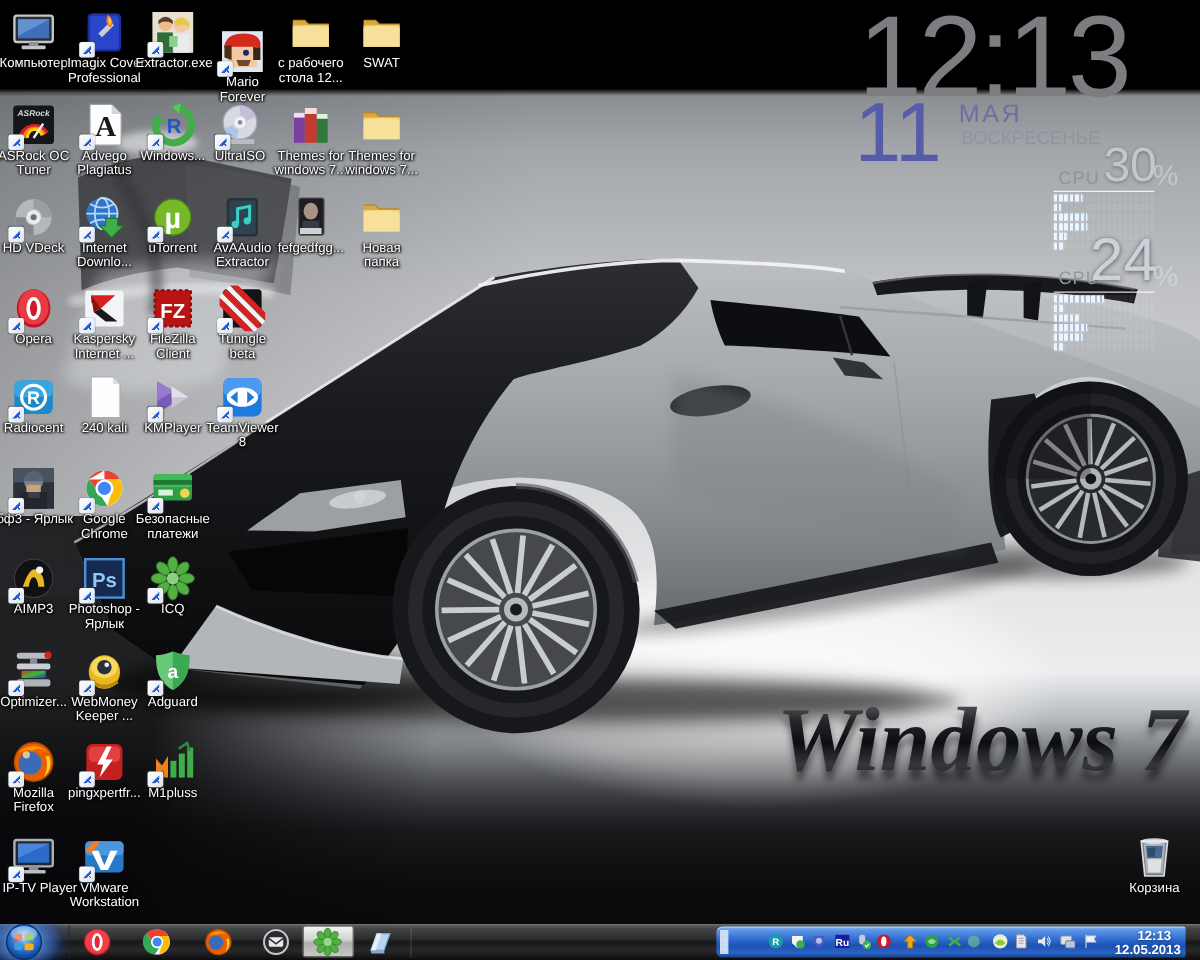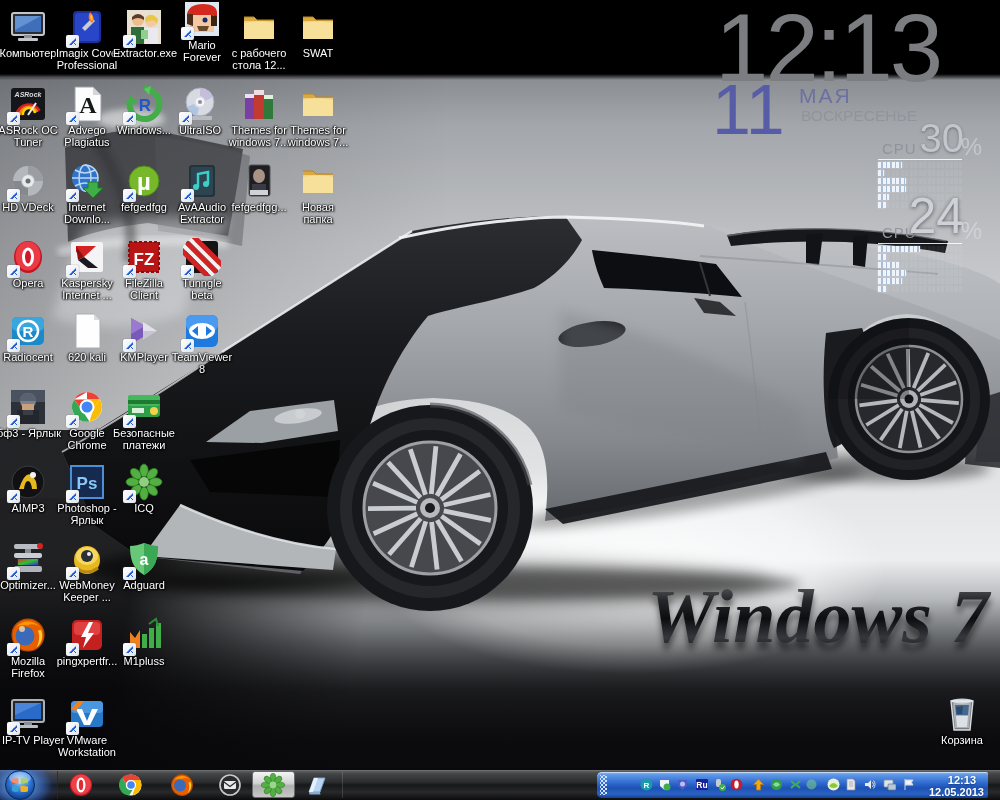--- a/index.html
+++ b/index.html
@@ -237,21 +237,21 @@
           <circle cx="26" cy="13" r="6" fill="#f2c9a2"></circle>
           <path d="M20 10 Q26 3 33 11 L32 17 Q31 10 21 14 Z" fill="#e8c84a"></path>
           <rect x="6" y="19" width="13" height="17" fill="#2e6e38"></rect>
           <rect x="20" y="20" width="13" height="16" fill="#e9e9ef"></rect>
           <rect x="16" y="22" width="7" height="9" fill="#8fcf8f"></rect>
         </svg>
         <div class="sc"></div>
       </div>
       <div class="lb">Extractor.exe</div>
     </div>
-<div class="cell" style="left:171px;top:0">
+<div class="cell" style="left:171px;top:24px">
       <div class="ic">
         <svg width="38" height="38" viewBox="0 0 38 38">
           <rect x="2" y="2" width="34" height="34" fill="#dfe8f2"></rect>
           <path d="M4 14 Q6 4 20 4 Q33 4 34 12 L34 16 L4 16 Z" fill="#d42a1e"></path>
           <rect x="7" y="15" width="24" height="17" fill="#f2c9a2"></rect>
           <path d="M4 14 L10 14 L10 26 L4 24 Z" fill="#4a2d1a"></path>
           <path d="M28 15 L34 16 L34 26 L28 26 Z" fill="#3a2412"></path>
           <circle cx="22" cy="20" r="2.5" fill="#1a2a6a"></circle>
           <path d="M14 26 L26 26 L24 31 L16 31 Z" fill="#6a4a2a"></path>
         </svg>
@@ -384,21 +384,21 @@
     </div>
 <div class="cell" style="left:113px;top:162px">
       <div class="ic">
         <svg width="38" height="38" viewBox="0 0 38 38">
           <circle cx="19" cy="19" r="15" fill="#76b82a"></circle>
           <circle cx="19" cy="19" r="15" fill="none" stroke="#4a8a12" stroke-width="1"></circle>
           <text x="19" y="28" font-size="24" font-weight="bold" fill="#fff" text-anchor="middle" font-family="Liberation Sans">µ</text>
         </svg>
         <div class="sc"></div>
       </div>
-      <div class="lb">fefgedfgg</div>
+      <div class="lb">uTorrent</div>
     </div>
 <div class="cell" style="left:171px;top:162px">
       <div class="ic">
         <svg width="38" height="38" viewBox="0 0 38 38">
           <rect x="6" y="3" width="26" height="32" rx="3" fill="#23333c"></rect>
           <rect x="8" y="5" width="22" height="28" rx="2" fill="#2e4450"></rect>
           <path d="M15 25 L15 12 L25 10 L25 22" stroke="#3ad0c8" stroke-width="2.5" fill="none"></path>
           <circle cx="13" cy="25" r="3" fill="#3ad0c8"></circle>
           <circle cx="23" cy="22" r="3" fill="#3ad0c8"></circle>
         </svg>
@@ -490,21 +490,21 @@
       </div>
       <div class="lb">Radiocent</div>
     </div>
 <div class="cell" style="left:56px;top:312px">
       <div class="ic">
         <svg width="38" height="38" viewBox="0 0 38 38">
           <path d="M8 2 L26 2 L32 8 L32 36 L8 36 Z" fill="#fefefe" stroke="#a8aeb5" stroke-width="1"></path>
           <path d="M26 2 L26 8 L32 8 Z" fill="#d8dce0"></path>
         </svg>
       </div>
-      <div class="lb">620 kali</div>
+      <div class="lb">240 kali</div>
     </div>
 <div class="cell" style="left:113px;top:312px">
       <div class="ic">
         <svg width="38" height="38" viewBox="0 0 38 38">
           <path d="M6 6 L20 14 L20 24 L6 32 Z" fill="#7a5ab8"></path>
           <path d="M6 6 L20 14 L6 22 Z" fill="#9a7ad0"></path>
           <path d="M18 10 L32 19 L18 28 Z" fill="#c8c4d4"></path>
           <path d="M18 10 L32 19 L18 19 Z" fill="#e2e0ea"></path>
         </svg>
         <div class="sc"></div>

